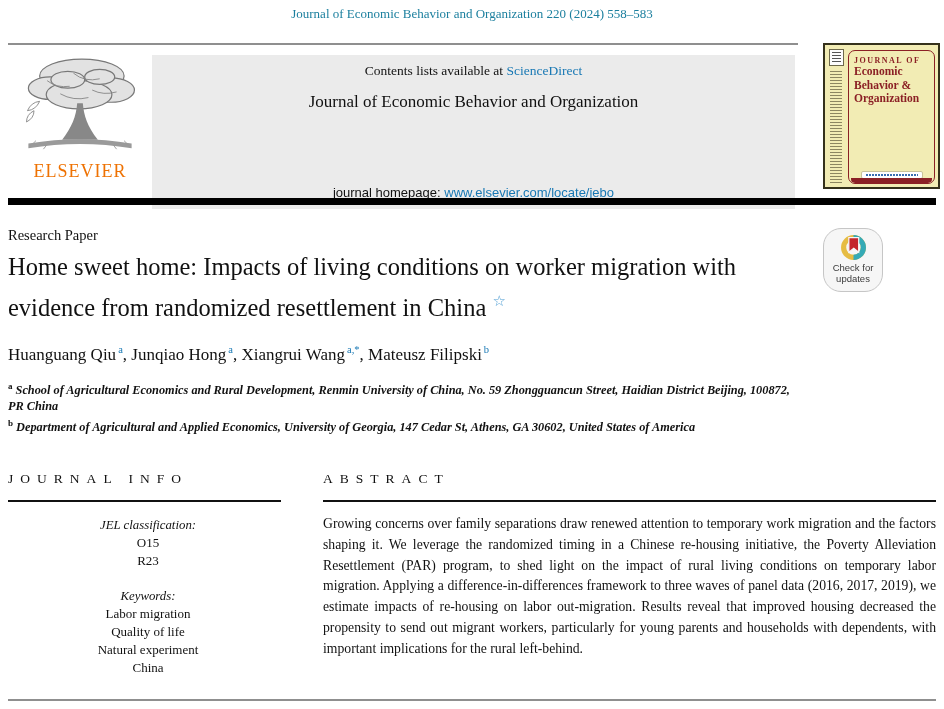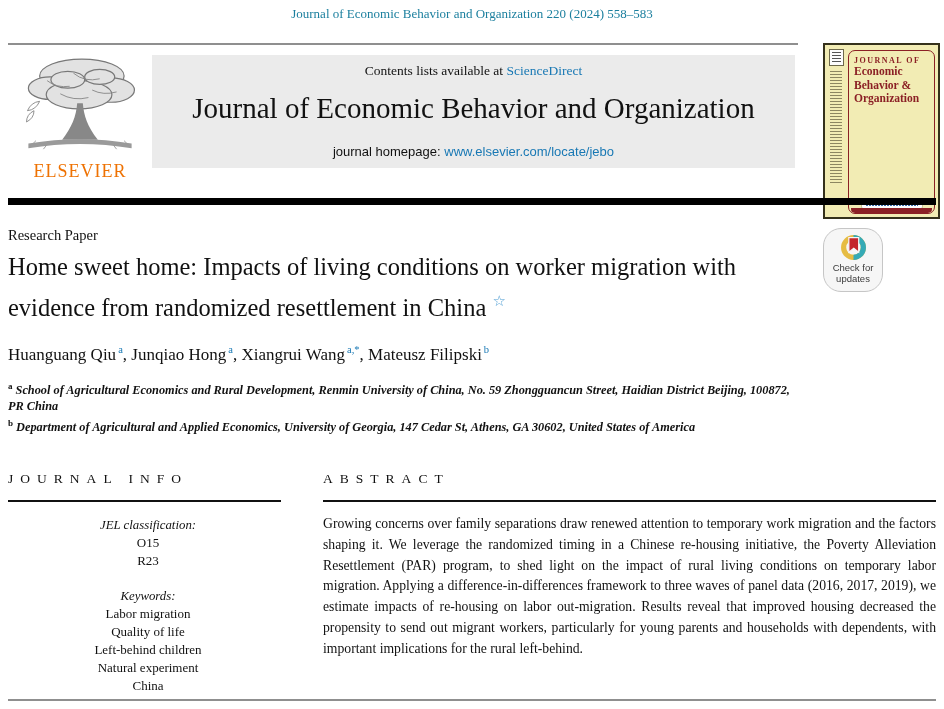--- a/index.html
+++ b/index.html
@@ -17,30 +17,30 @@
   .black-rule{position:absolute;left:8px;top:198px;width:928px;height:7px;background:#000;}
   .bottom-rule{position:absolute;left:8px;top:699px;width:928px;height:2px;background:#8f8f8f;}
 
   
   .logo{position:absolute;left:12px;top:52px;width:136px;height:140px;text-align:center;}
   .logo svg{display:block;margin:0 auto;}
   .logo .wordmark{font-size:18px;letter-spacing:1px;color:var(--elsevier-orange);
     font-family:"Liberation Serif",serif;margin-top:1px;}
 
   
-  .banner{position:absolute;left:152px;top:55px;width:643px;height:113px;
+  .banner{position:absolute;left:152px;top:55px;width:643px;height:154px;
     background:var(--banner-bg);text-align:center;}
   .banner .contents{padding-top:8px;font-size:13.5px;}
-  .banner .jtitle{margin-top:13px;font-size:29px;}
+  .banner .jtitle{margin-top:13px;font-size:17px;}
   .banner .homepage{position:absolute;bottom:9px;left:0;width:100%;
     font-family:"Liberation Sans",sans-serif;font-size:13px;}
   a.link{color:var(--link);text-decoration:none;cursor:pointer;}
 
   
-  .cover{position:absolute;left:823px;top:43px;width:117px;height:176px;
+  .cover{position:absolute;left:823px;top:43px;width:117px;height:146px;
     background:var(--cover-bg);border:2px solid #35311b;cursor:pointer;}
   .cover-stamp{position:absolute;left:4px;top:4px;width:15px;height:17px;background:#fdfdfd;
     border:1px solid #6d684a;
     background-image:repeating-linear-gradient(#555 0 1px,transparent 1px 3px);
     background-size:9px 11px;background-repeat:no-repeat;background-position:2px 2px;}
   .cover-side{position:absolute;left:5px;top:26px;width:12px;height:112px;opacity:.75;
     background:repeating-linear-gradient(#6b6445 0 1px,transparent 1px 3px);}
   .cover-frame{position:absolute;left:23px;top:5px;right:3px;bottom:3px;
     border:1.5px solid var(--cover-red);border-radius:7px;padding:5px 4px 0 5px;overflow:hidden;}
   .cover-kicker{font-size:8px;letter-spacing:1.5px;color:var(--cover-red);font-weight:bold;}
@@ -166,21 +166,20 @@
     <div class="info-label">JEL classification:</div>
     <div>
         <div>O15</div>
         <div>R23</div>
       </div>
     <div class="info-gap"></div>
     <div class="info-label">Keywords:</div>
     <div>
         <div>Labor migration</div>
         <div>Quality of life</div>
-        <div>Left-behind children</div>
         <div>Natural experiment</div>
         <div>China</div>
       </div>
   </div>
 
   <div class="abstract">Growing concerns over family separations draw renewed attention to temporary work migration and the factors shaping it. We leverage the randomized timing in a Chinese re-housing initiative, the Poverty Alleviation Resettlement (PAR) program, to shed light on the impact of rural living conditions on temporary labor migration. Applying a difference-in-differences framework to three waves of panel data (2016, 2017, 2019), we estimate impacts of re-housing on labor out-migration. Results reveal that improved housing decreased the propensity to send out migrant workers, particularly for young parents and households with dependents, with important implications for the rural left-behind.</div>
 
   <div class="bottom-rule"></div>
 
 </div>

